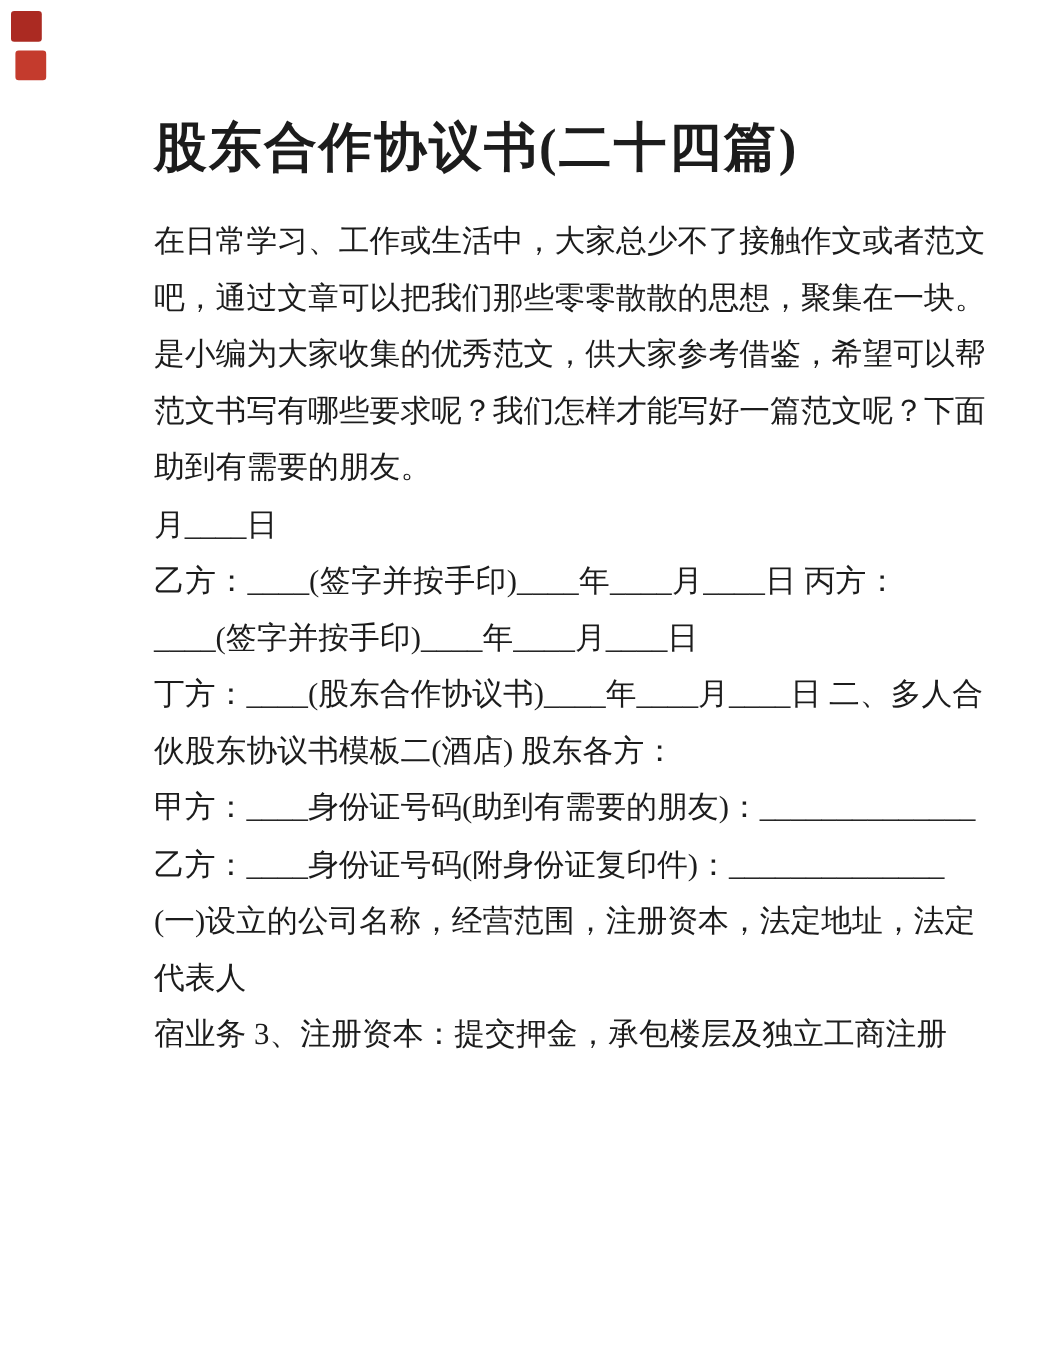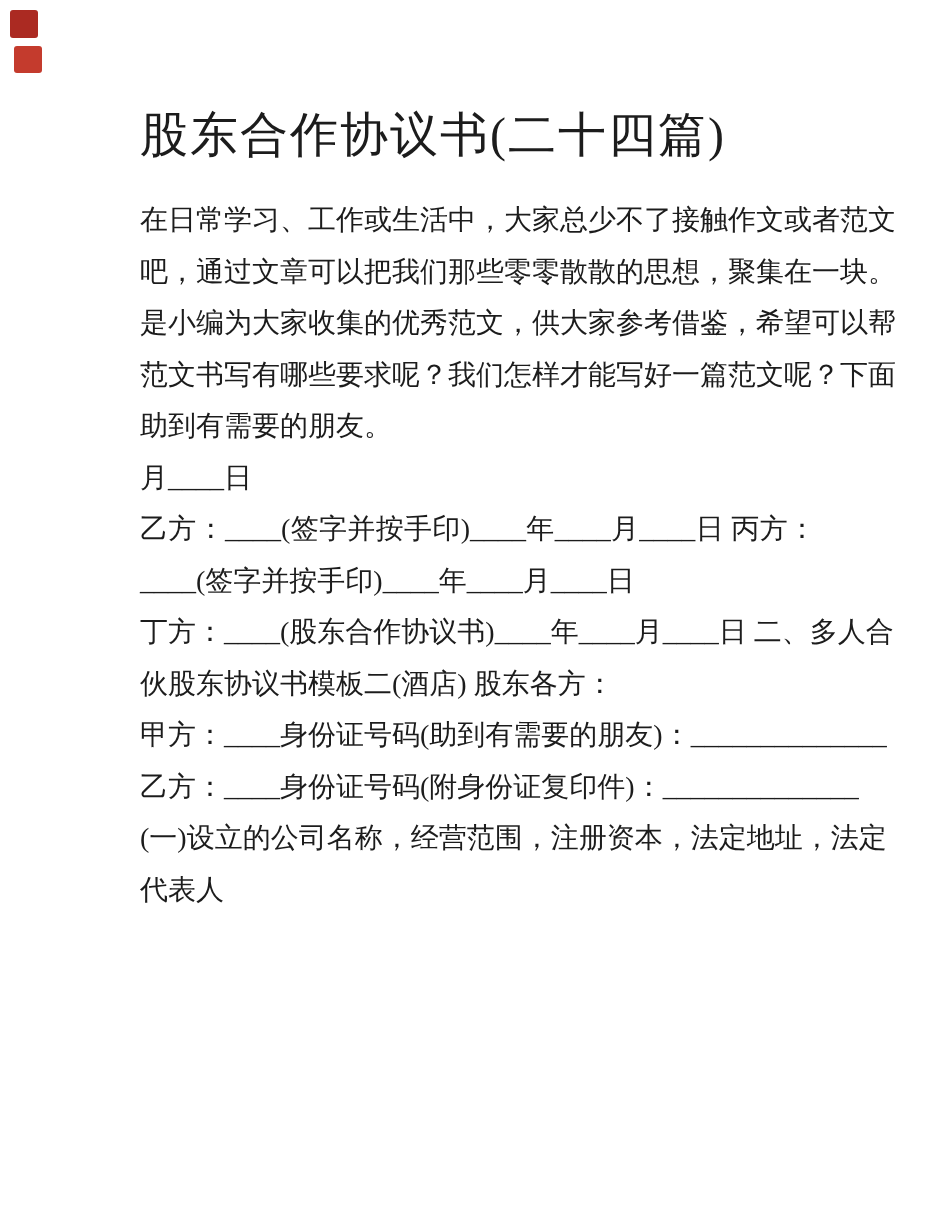--- a/index.html
+++ b/index.html
@@ -25,21 +25,21 @@
   .marker.m2 { left: 14px; top: 46px; width: 28px; height: 27px; }
   .content {
     position: absolute;
     left: 140px;
     top: 96px;
     width: 676px;
     color: #1c1c1c;
   }
   .doc-title {
     font-size: 48px;
-    font-weight: 400;
+    font-weight: 700;
     line-height: 78px;
     letter-spacing: 2px;
     white-space: nowrap;
   }
   .doc-body {
     margin-top: 20px;
     font-size: 28px;
   }
   .line {
     height: 51.5px;
@@ -70,16 +70,17 @@
       <div class="line end">助到有需要的朋友。</div>
       <div class="line end">月____日</div>
       <div class="line full">乙方：____(签字并按手印)____年____月____日 丙方：</div>
       <div class="line end">____(签字并按手印)____年____月____日</div>
       <div class="line full">丁方：____(股东合作协议书)____年____月____日 二、多人合</div>
       <div class="line end">伙股东协议书模板二(酒店) 股东各方：</div>
       <div class="line end">甲方：____身份证号码(助到有需要的朋友)：______________</div>
       <div class="line end">乙方：____身份证号码(附身份证复印件)：______________</div>
       <div class="line full">(一)设立的公司名称，经营范围，注册资本，法定地址，法定</div>
       <div class="line end">代表人</div>
+      <div class="line end">宿业务 3、注册资本：提交押金，承包楼层及独立工商注册</div>
     </div>
 
   </div>
 </div>
 
 </body></html>

